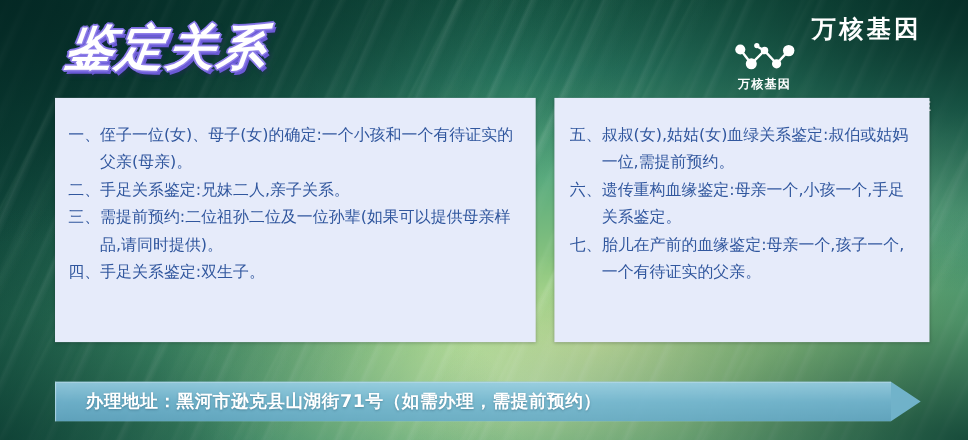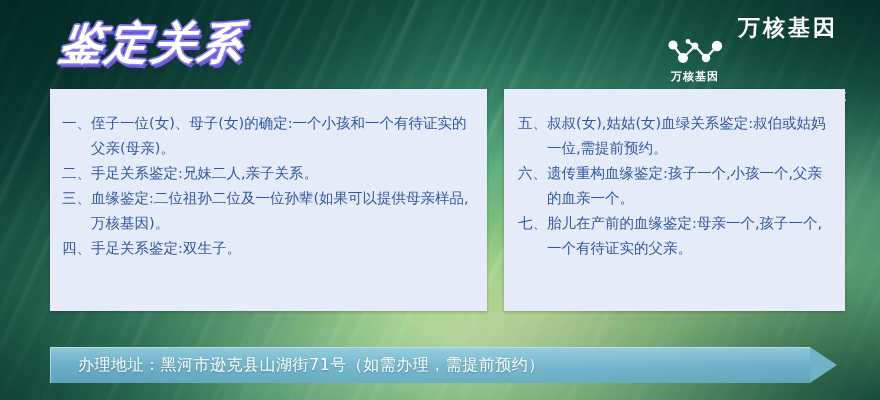--- a/index.html
+++ b/index.html
@@ -160,21 +160,21 @@
     position:absolute; left:760px; top:0;
     width:0; height:0;
     border-top:18px solid transparent;
     border-bottom:18px solid transparent;
     border-left:27px solid rgba(120,186,215,.90);
   }
   .addr-text {
     position:absolute; left:28px; top:0; height:36px;
     display:flex; align-items:center;
     font-family:"DejaVu Sans","Liberation Sans",sans-serif;
-    font-size:16px; font-weight:normal; color:#ffffff;
+    font-size:16px; font-weight:bold; color:#ffffff;
     letter-spacing:.5px;
     text-shadow:0 1px 2px rgba(20,60,80,.35);
     white-space:nowrap;
     text-align:center;
   }
 </style>
 </head>
 <body>
 
 <div id="stage">
@@ -223,36 +223,36 @@
       <div class="item">
         <span class="item-num">一、</span>
         <span class="item-text">侄子一位(女)、母子(女)的确定:一个小孩和一个有待证实的父亲(母亲)。</span>
       </div>
       <div class="item">
         <span class="item-num">二、</span>
         <span class="item-text">手足关系鉴定:兄妹二人,亲子关系。</span>
       </div>
       <div class="item">
         <span class="item-num">三、</span>
-        <span class="item-text">血缘鉴定:二位祖孙二位及一位孙辈(如果可以提供母亲样品,万核基因)。</span>
+        <span class="item-text">需提前预约:二位祖孙二位及一位孙辈(如果可以提供母亲样品,请同时提供)。</span>
       </div>
       <div class="item">
         <span class="item-num">四、</span>
         <span class="item-text">手足关系鉴定:双生子。</span>
       </div>
     </div>
 
     <div class="panel panel-right">
       <div class="item">
         <span class="item-num">五、</span>
         <span class="item-text">叔叔(女),姑姑(女)血绿关系鉴定:叔伯或姑妈一位,需提前预约。</span>
       </div>
       <div class="item">
         <span class="item-num">六、</span>
-        <span class="item-text">遗传重构血缘鉴定:孩子一个,小孩一个,父亲的血亲一个。</span>
+        <span class="item-text">遗传重构血缘鉴定:母亲一个,小孩一个,手足关系鉴定。</span>
       </div>
       <div class="item">
         <span class="item-num">七、</span>
         <span class="item-text">胎儿在产前的血缘鉴定:母亲一个,孩子一个,一个有待证实的父亲。</span>
       </div>
     </div>
 
   </div>
 
   <div class="addr-wrap">

